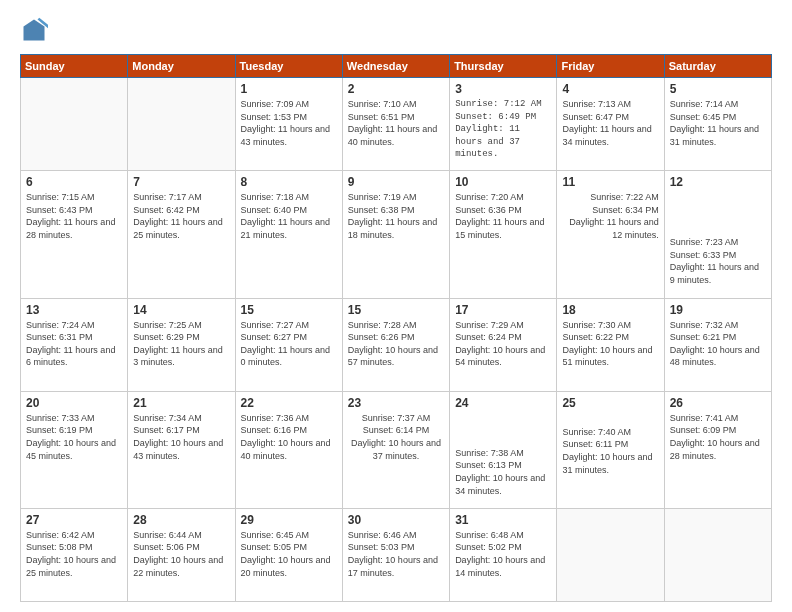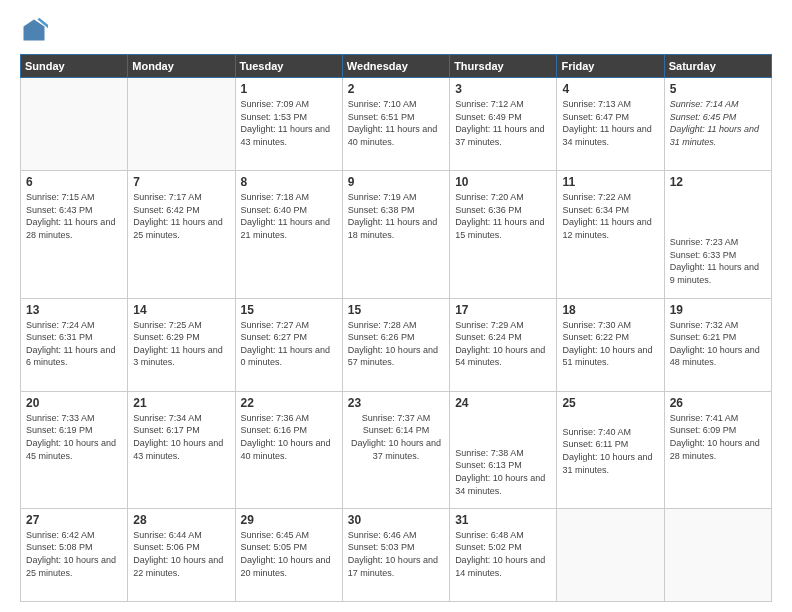--- a/index.html
+++ b/index.html
@@ -61,21 +61,21 @@
       color: #555;
     }
     .calendar {
       flex: 1;
       border: 1px solid #ccc;
       border-collapse: collapse;
       width: 100%;
       table-layout: fixed;
     }
     .calendar th {
-      background: #404040;
+      background: #c2410c;
       color: #fff;
       font-size: 11px;
       font-weight: bold;
       padding: 5px 4px;
       text-align: left;
       border: 1px solid #2e6da4;
     }
     .calendar td {
       border: 1px solid #ccc;
       vertical-align: top;
@@ -145,33 +145,33 @@
 Daylight: 11 hours and 43 minutes.</div>
           </td>
           <td>
             <span class="day-number">2</span>
             <div class="day-info" style="white-space: pre-line;">Sunrise: 7:10 AM
 Sunset: 6:51 PM
 Daylight: 11 hours and 40 minutes.</div>
           </td>
           <td>
             <span class="day-number">3</span>
-            <div class="day-info" style="white-space: pre-line;">Sunrise: 7:12 AM
+            <div class="day-info" style="white-space: pre-line; font-family: Liberation Mono, monospace;">Sunrise: 7:12 AM
 Sunset: 6:49 PM
 Daylight: 11 hours and 37 minutes.</div>
           </td>
           <td>
             <span class="day-number">4</span>
             <div class="day-info" style="white-space: pre-line;">Sunrise: 7:13 AM
 Sunset: 6:47 PM
 Daylight: 11 hours and 34 minutes.</div>
           </td>
           <td>
             <span class="day-number">5</span>
-            <div class="day-info" style="white-space: pre-line; font-style: italic;">Sunrise: 7:14 AM
+            <div class="day-info" style="white-space: pre-line;">Sunrise: 7:14 AM
 Sunset: 6:45 PM
 Daylight: 11 hours and 31 minutes.</div>
           </td>
         </tr>
         <tr>
           <td>
             <span class="day-number">6</span>
             <div class="day-info" style="white-space: pre-line;">Sunrise: 7:15 AM
 Sunset: 6:43 PM
 Daylight: 11 hours and 28 minutes.</div>
@@ -195,21 +195,21 @@
 Daylight: 11 hours and 18 minutes.</div>
           </td>
           <td>
             <span class="day-number">10</span>
             <div class="day-info" style="white-space: pre-line;">Sunrise: 7:20 AM
 Sunset: 6:36 PM
 Daylight: 11 hours and 15 minutes.</div>
           </td>
           <td>
             <span class="day-number">11</span>
-            <div class="day-info" style="white-space: pre-line;">Sunrise: 7:22 AM
+            <div class="day-info" style="white-space: pre-line; text-align: right;">Sunrise: 7:22 AM
 Sunset: 6:34 PM
 Daylight: 11 hours and 12 minutes.</div>
           </td>
           <td>
             <span class="day-number">12</span>
             <div class="day-info" style="white-space: pre-line; margin-top: 47px;">Sunrise: 7:23 AM
 Sunset: 6:33 PM
 Daylight: 11 hours and 9 minutes.</div>
           </td>
         </tr>

